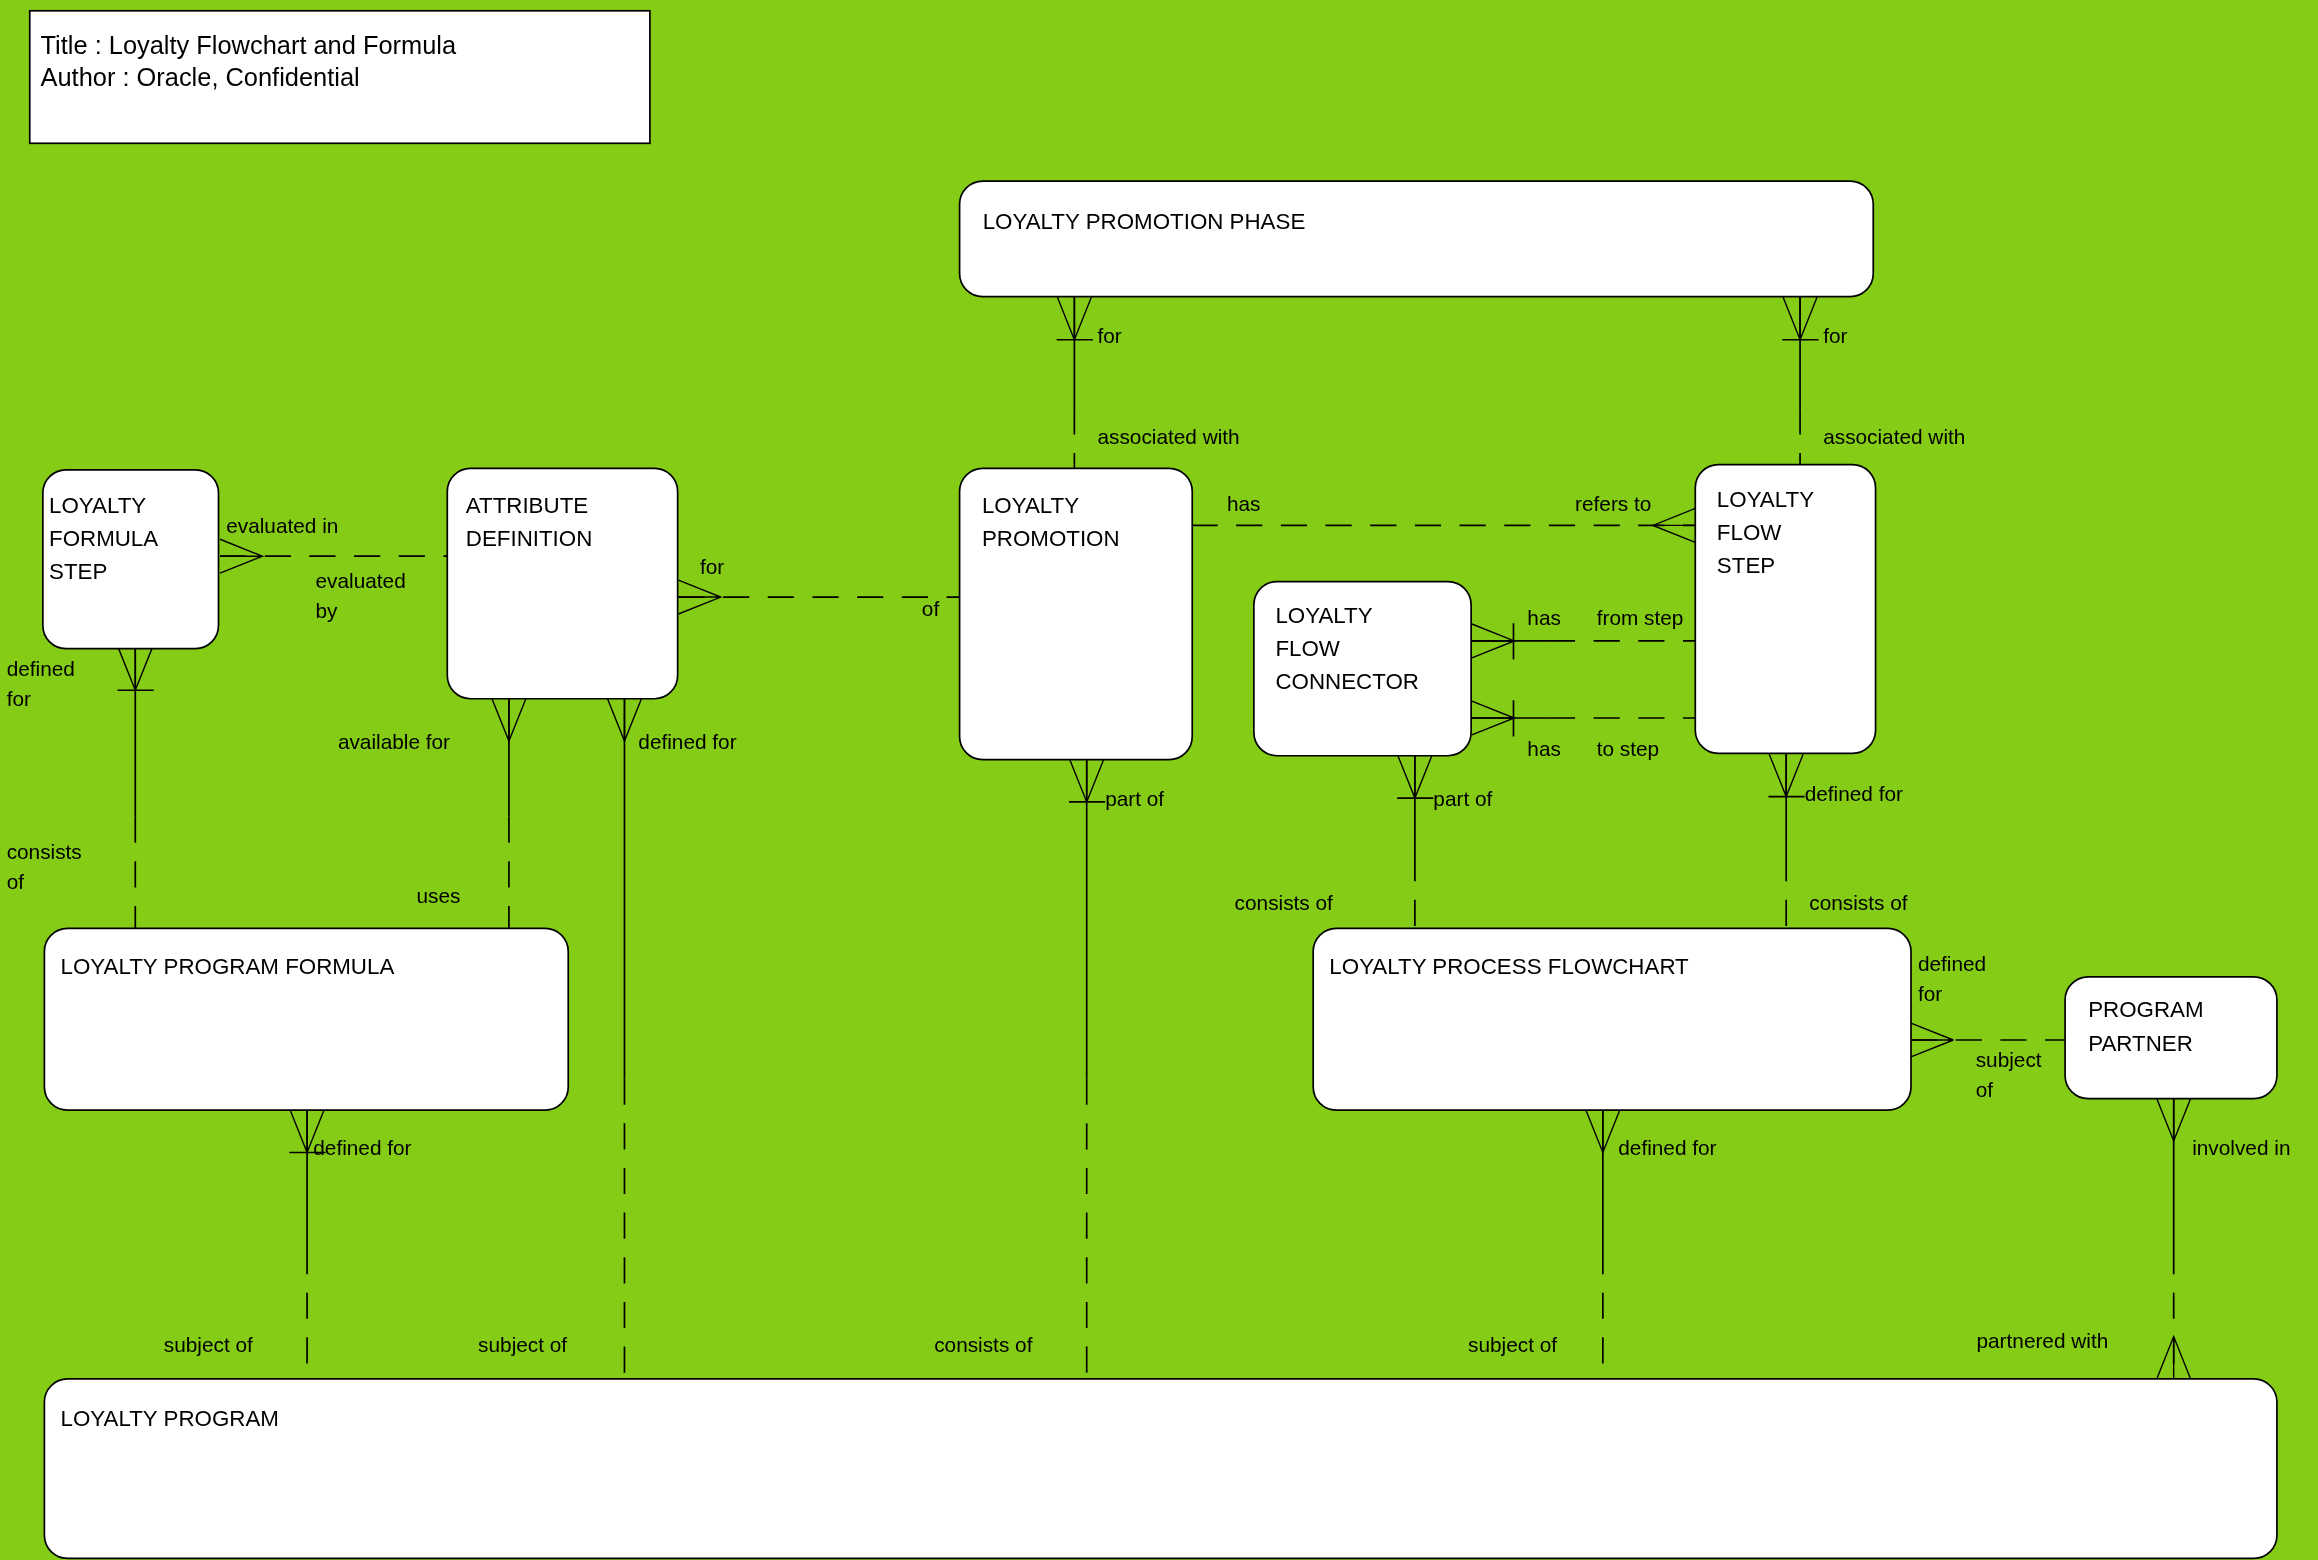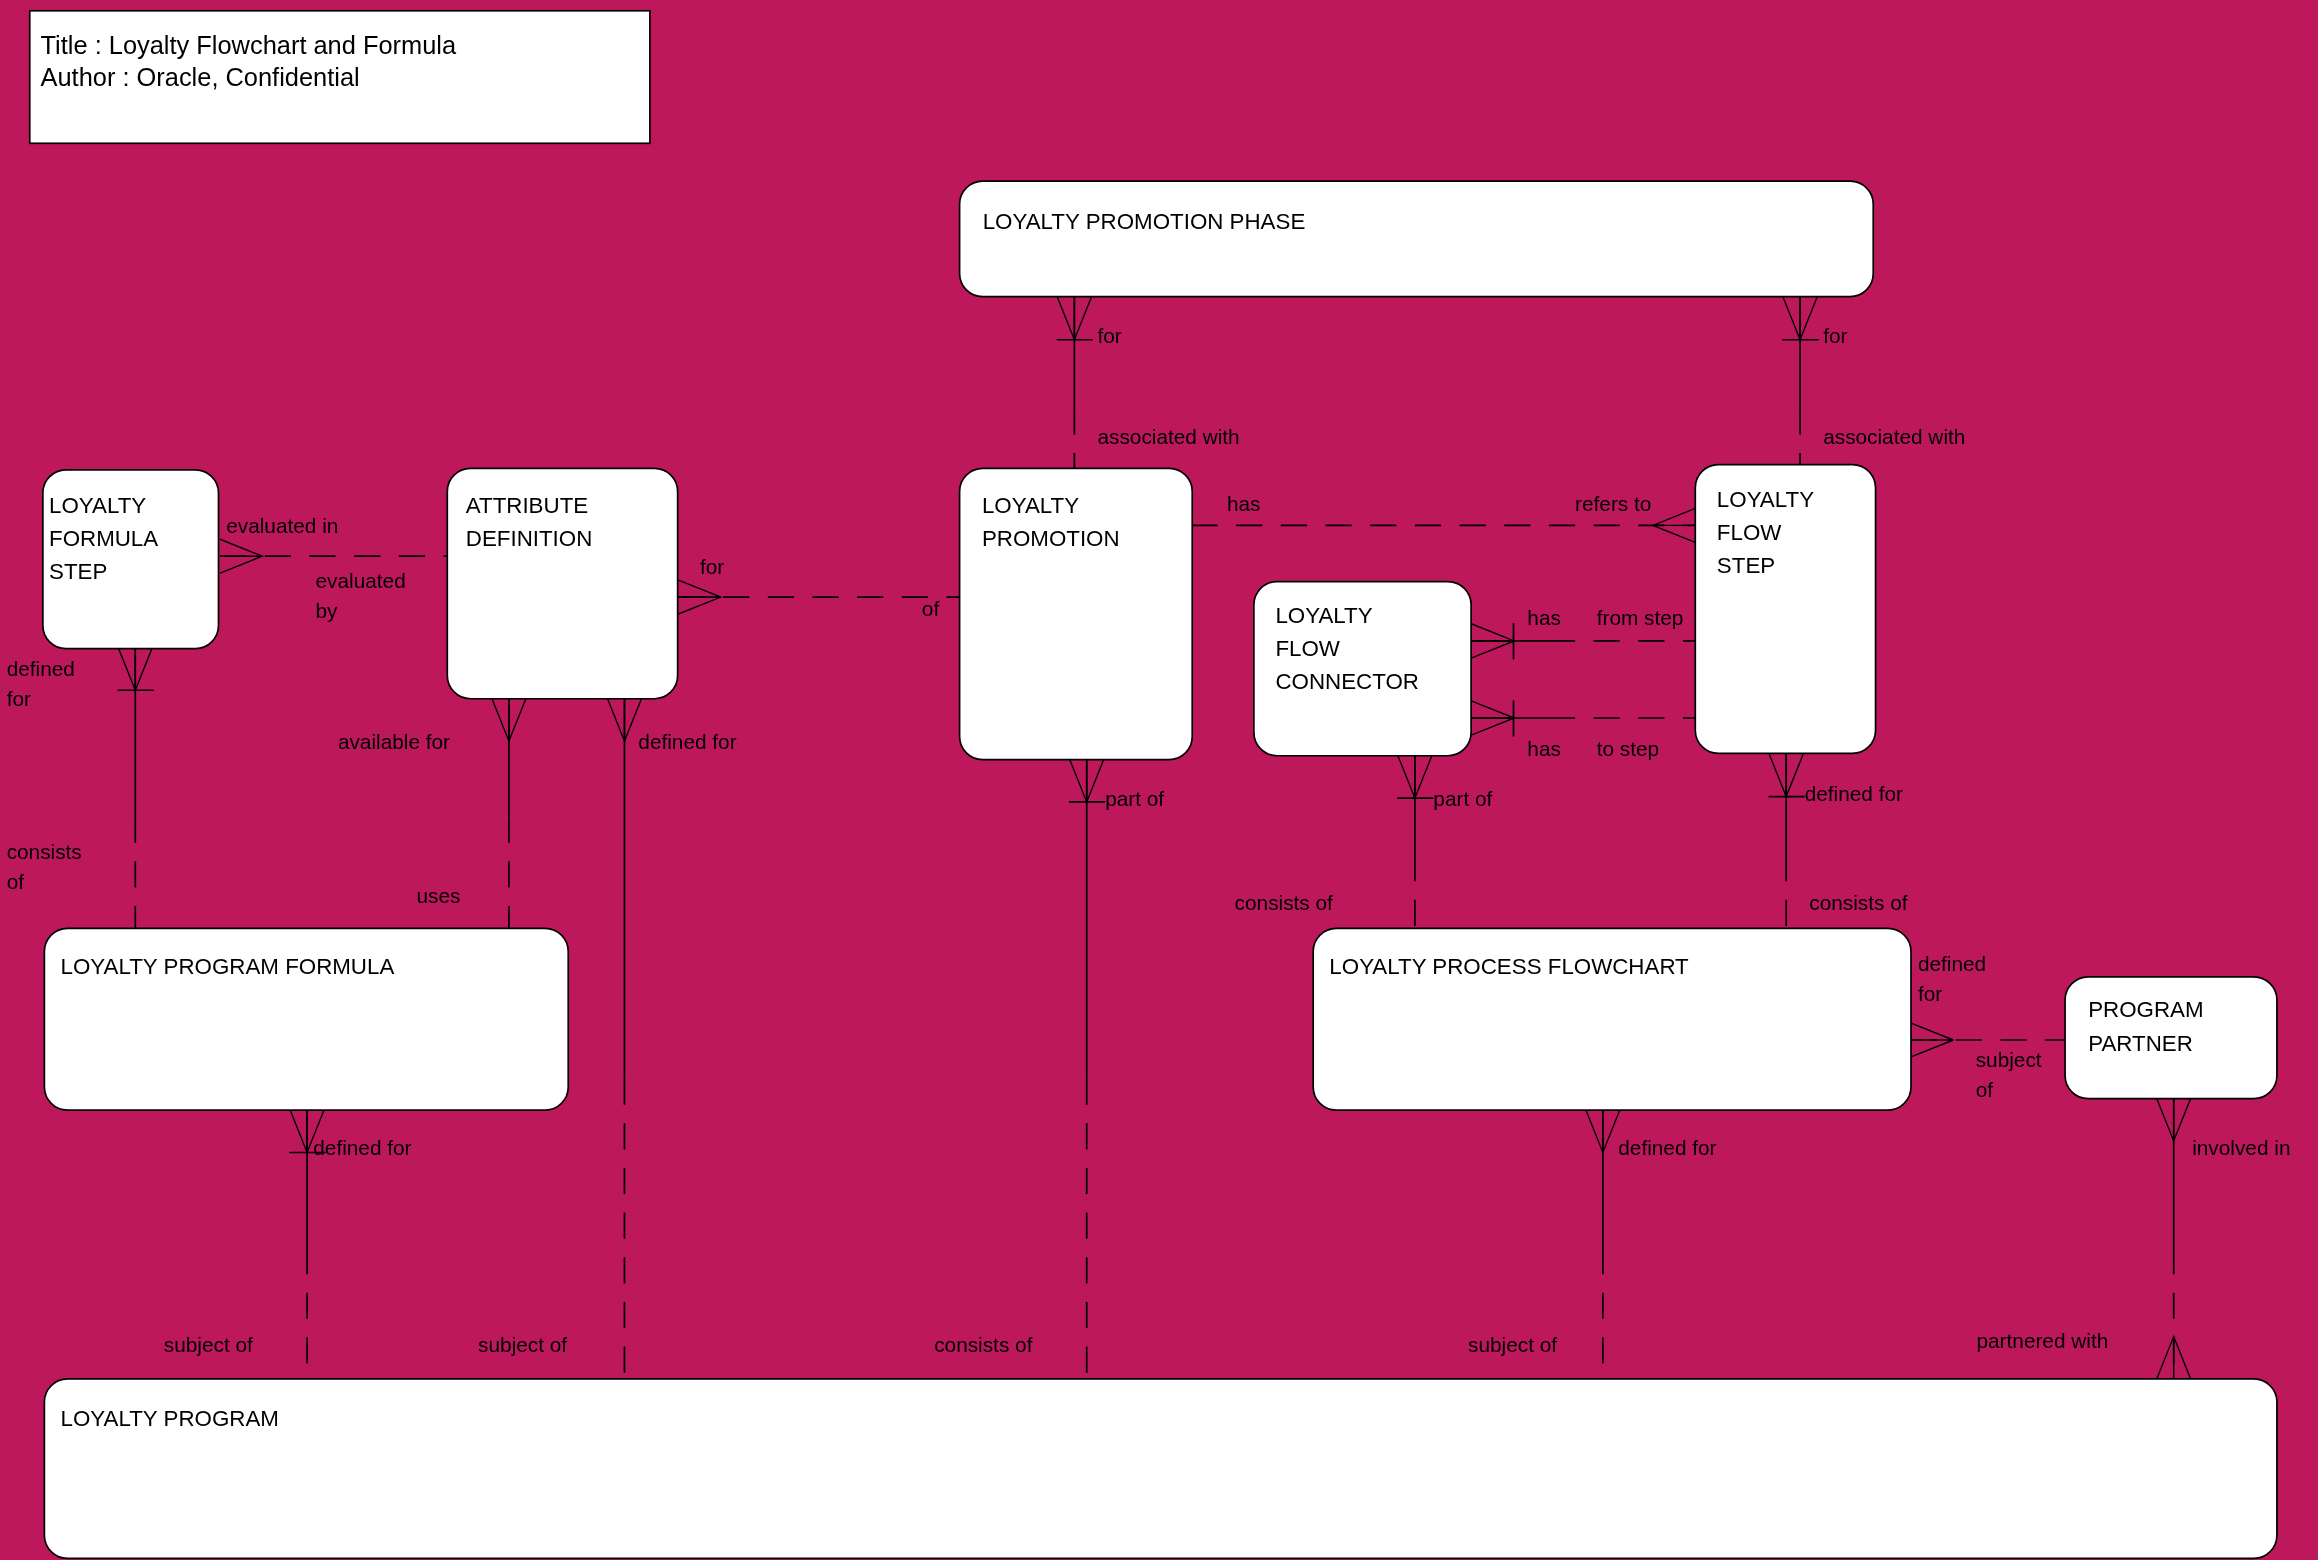--- a/index.html
+++ b/index.html
@@ -1,17 +1,17 @@
 <!DOCTYPE html>
 <html style="font-size:12.3px"><head>
 <meta charset="utf-8">
 <style>
   html,body{margin:0;padding:0;background:#ffffff;}
   body{width:2319px;height:1560px;overflow:hidden;font-family:"Liberation Sans",sans-serif;}
-  #diagram{position:relative;width:2319px;height:1560px;background:#be185d;}
+  #diagram{position:relative;width:2319px;height:1560px;background:#84cc16;}
   svg.layer{position:absolute;left:0;top:0;width:2319px;height:1560px;}
   .ent-rect{fill:#ffffff;stroke:#000000;stroke-width:2.2;}
   .title-rect{fill:#ffffff;stroke:#000000;stroke-width:2.2;}
   .solid-line{stroke:#000000;stroke-width:2.2;fill:none;}
   .dashed-line{stroke:#000000;stroke-width:2.2;fill:none;stroke-dasharray:34 24;}
   .crow{stroke:#000000;stroke-width:1.8;fill:none;}
   .bar{stroke:#000000;stroke-width:2.2;fill:none;}
   text{font-family:"Liberation Sans",sans-serif;fill:#000000;}
   .ent-label{font-size:29px;}
   .rel-label{font-size:27px;}

